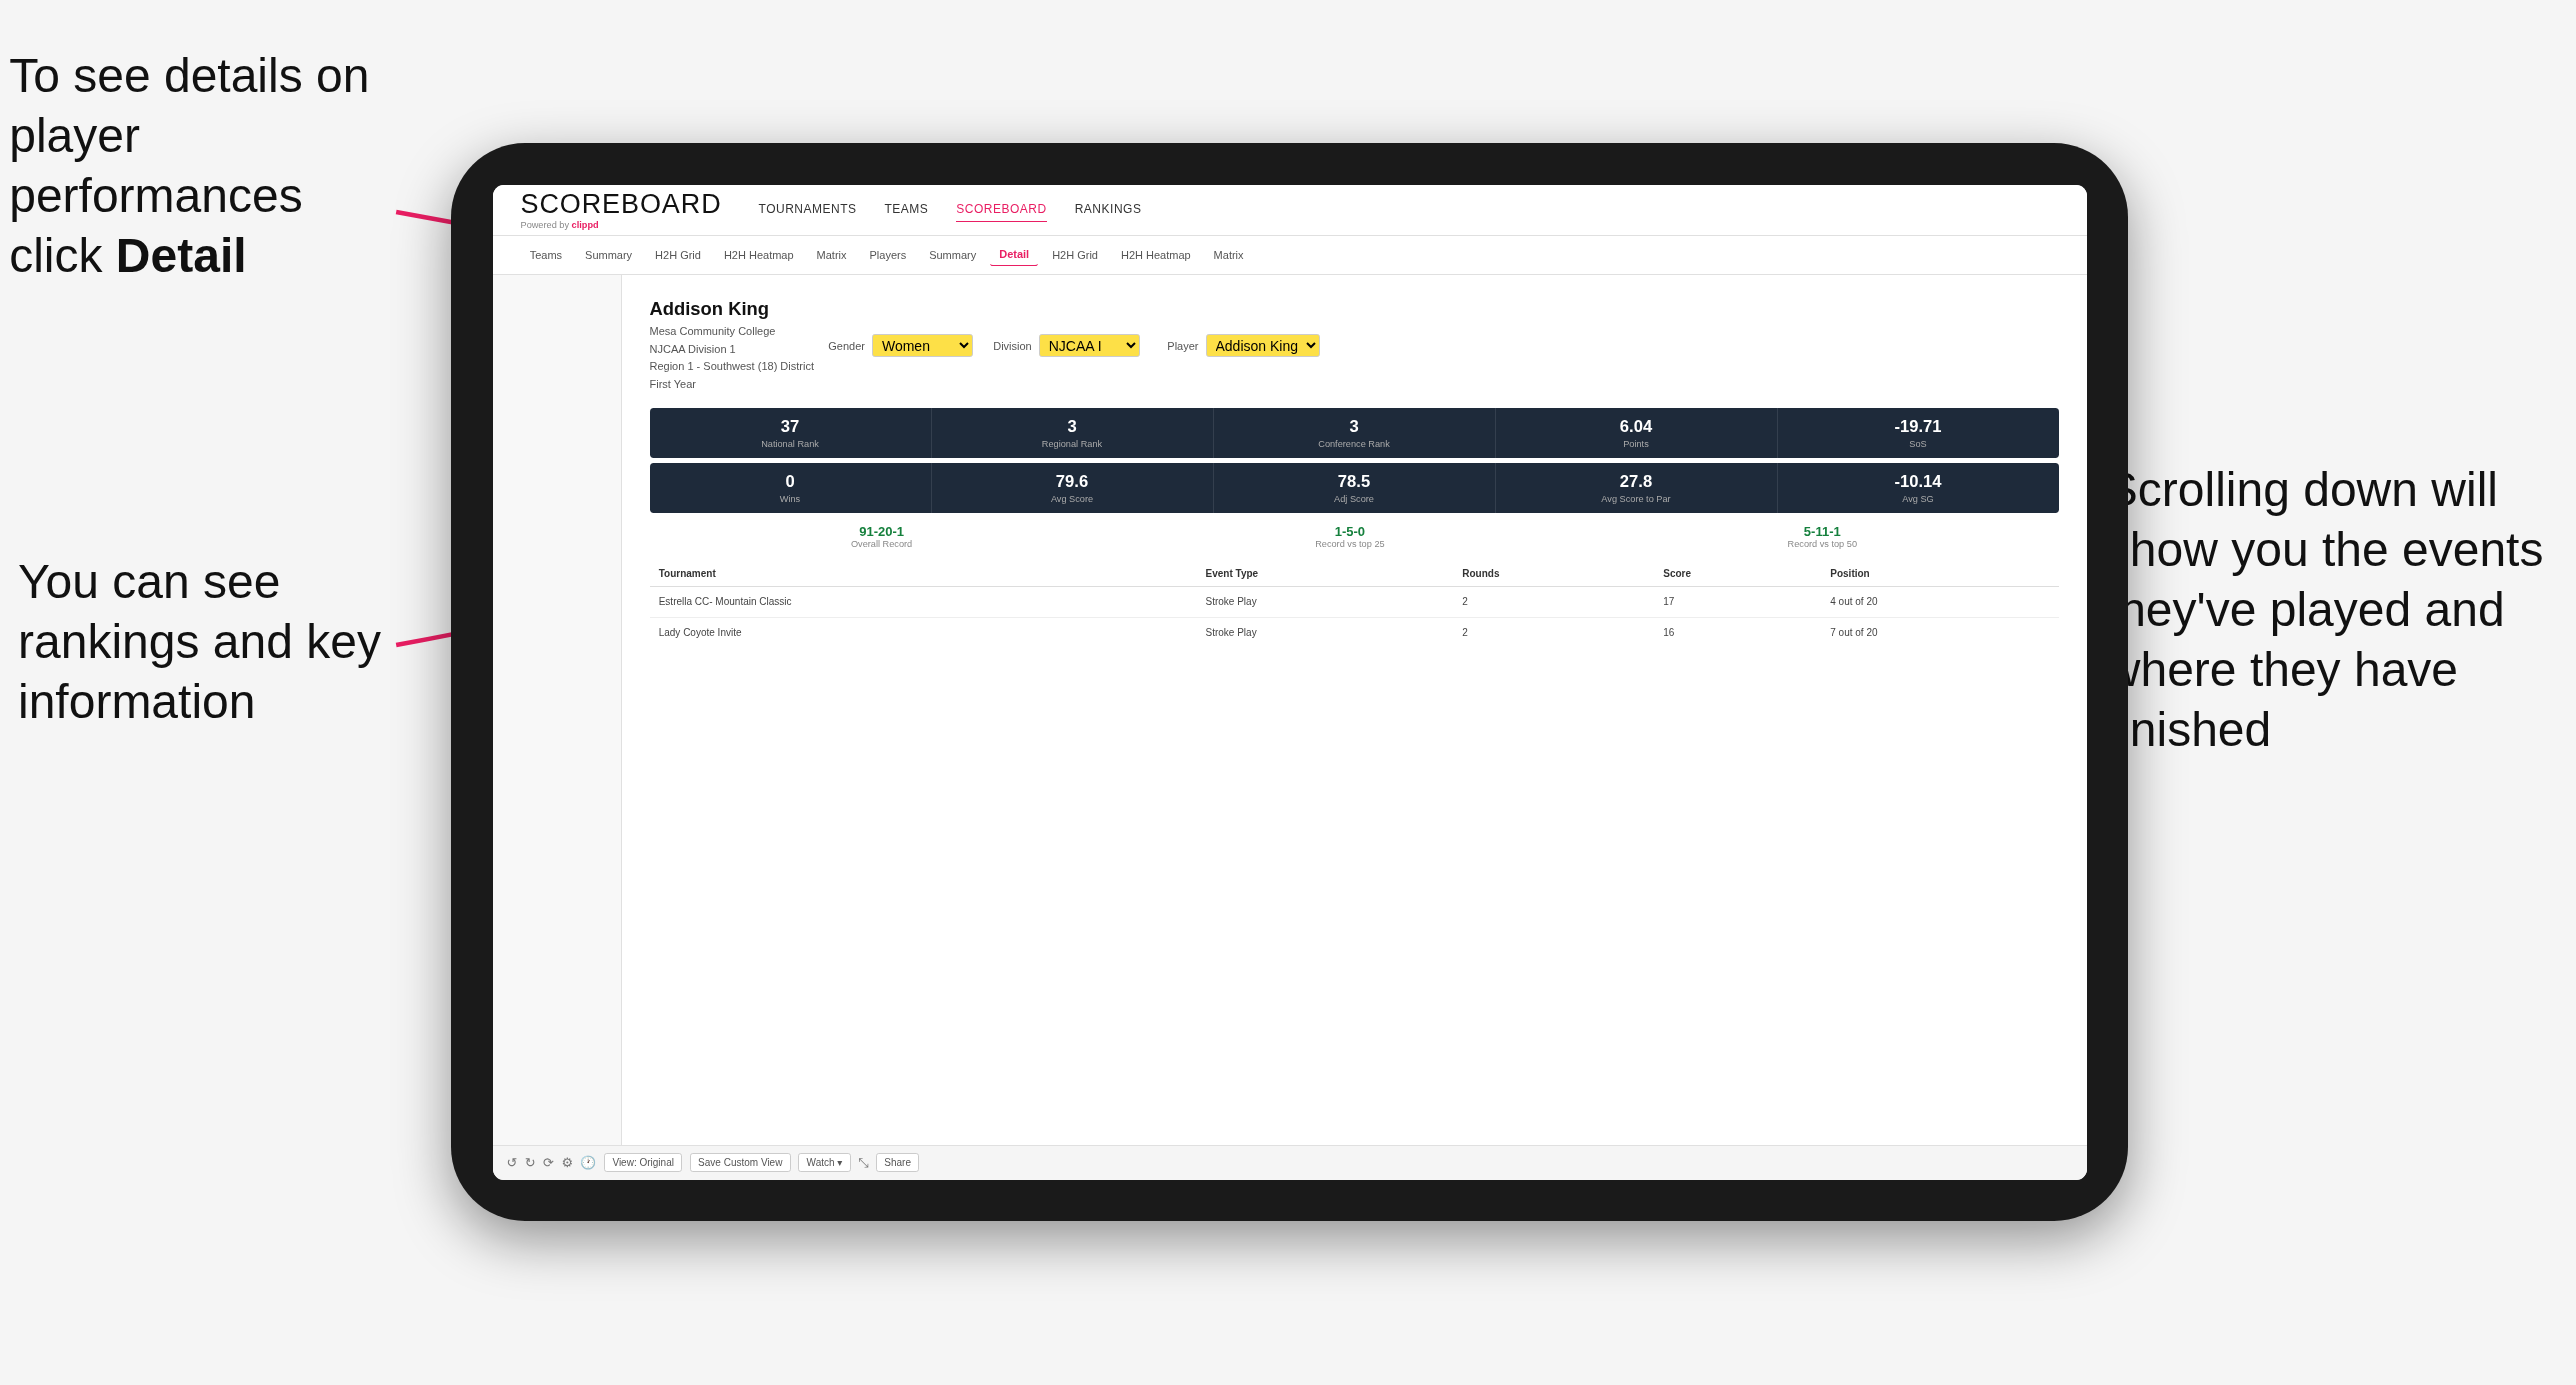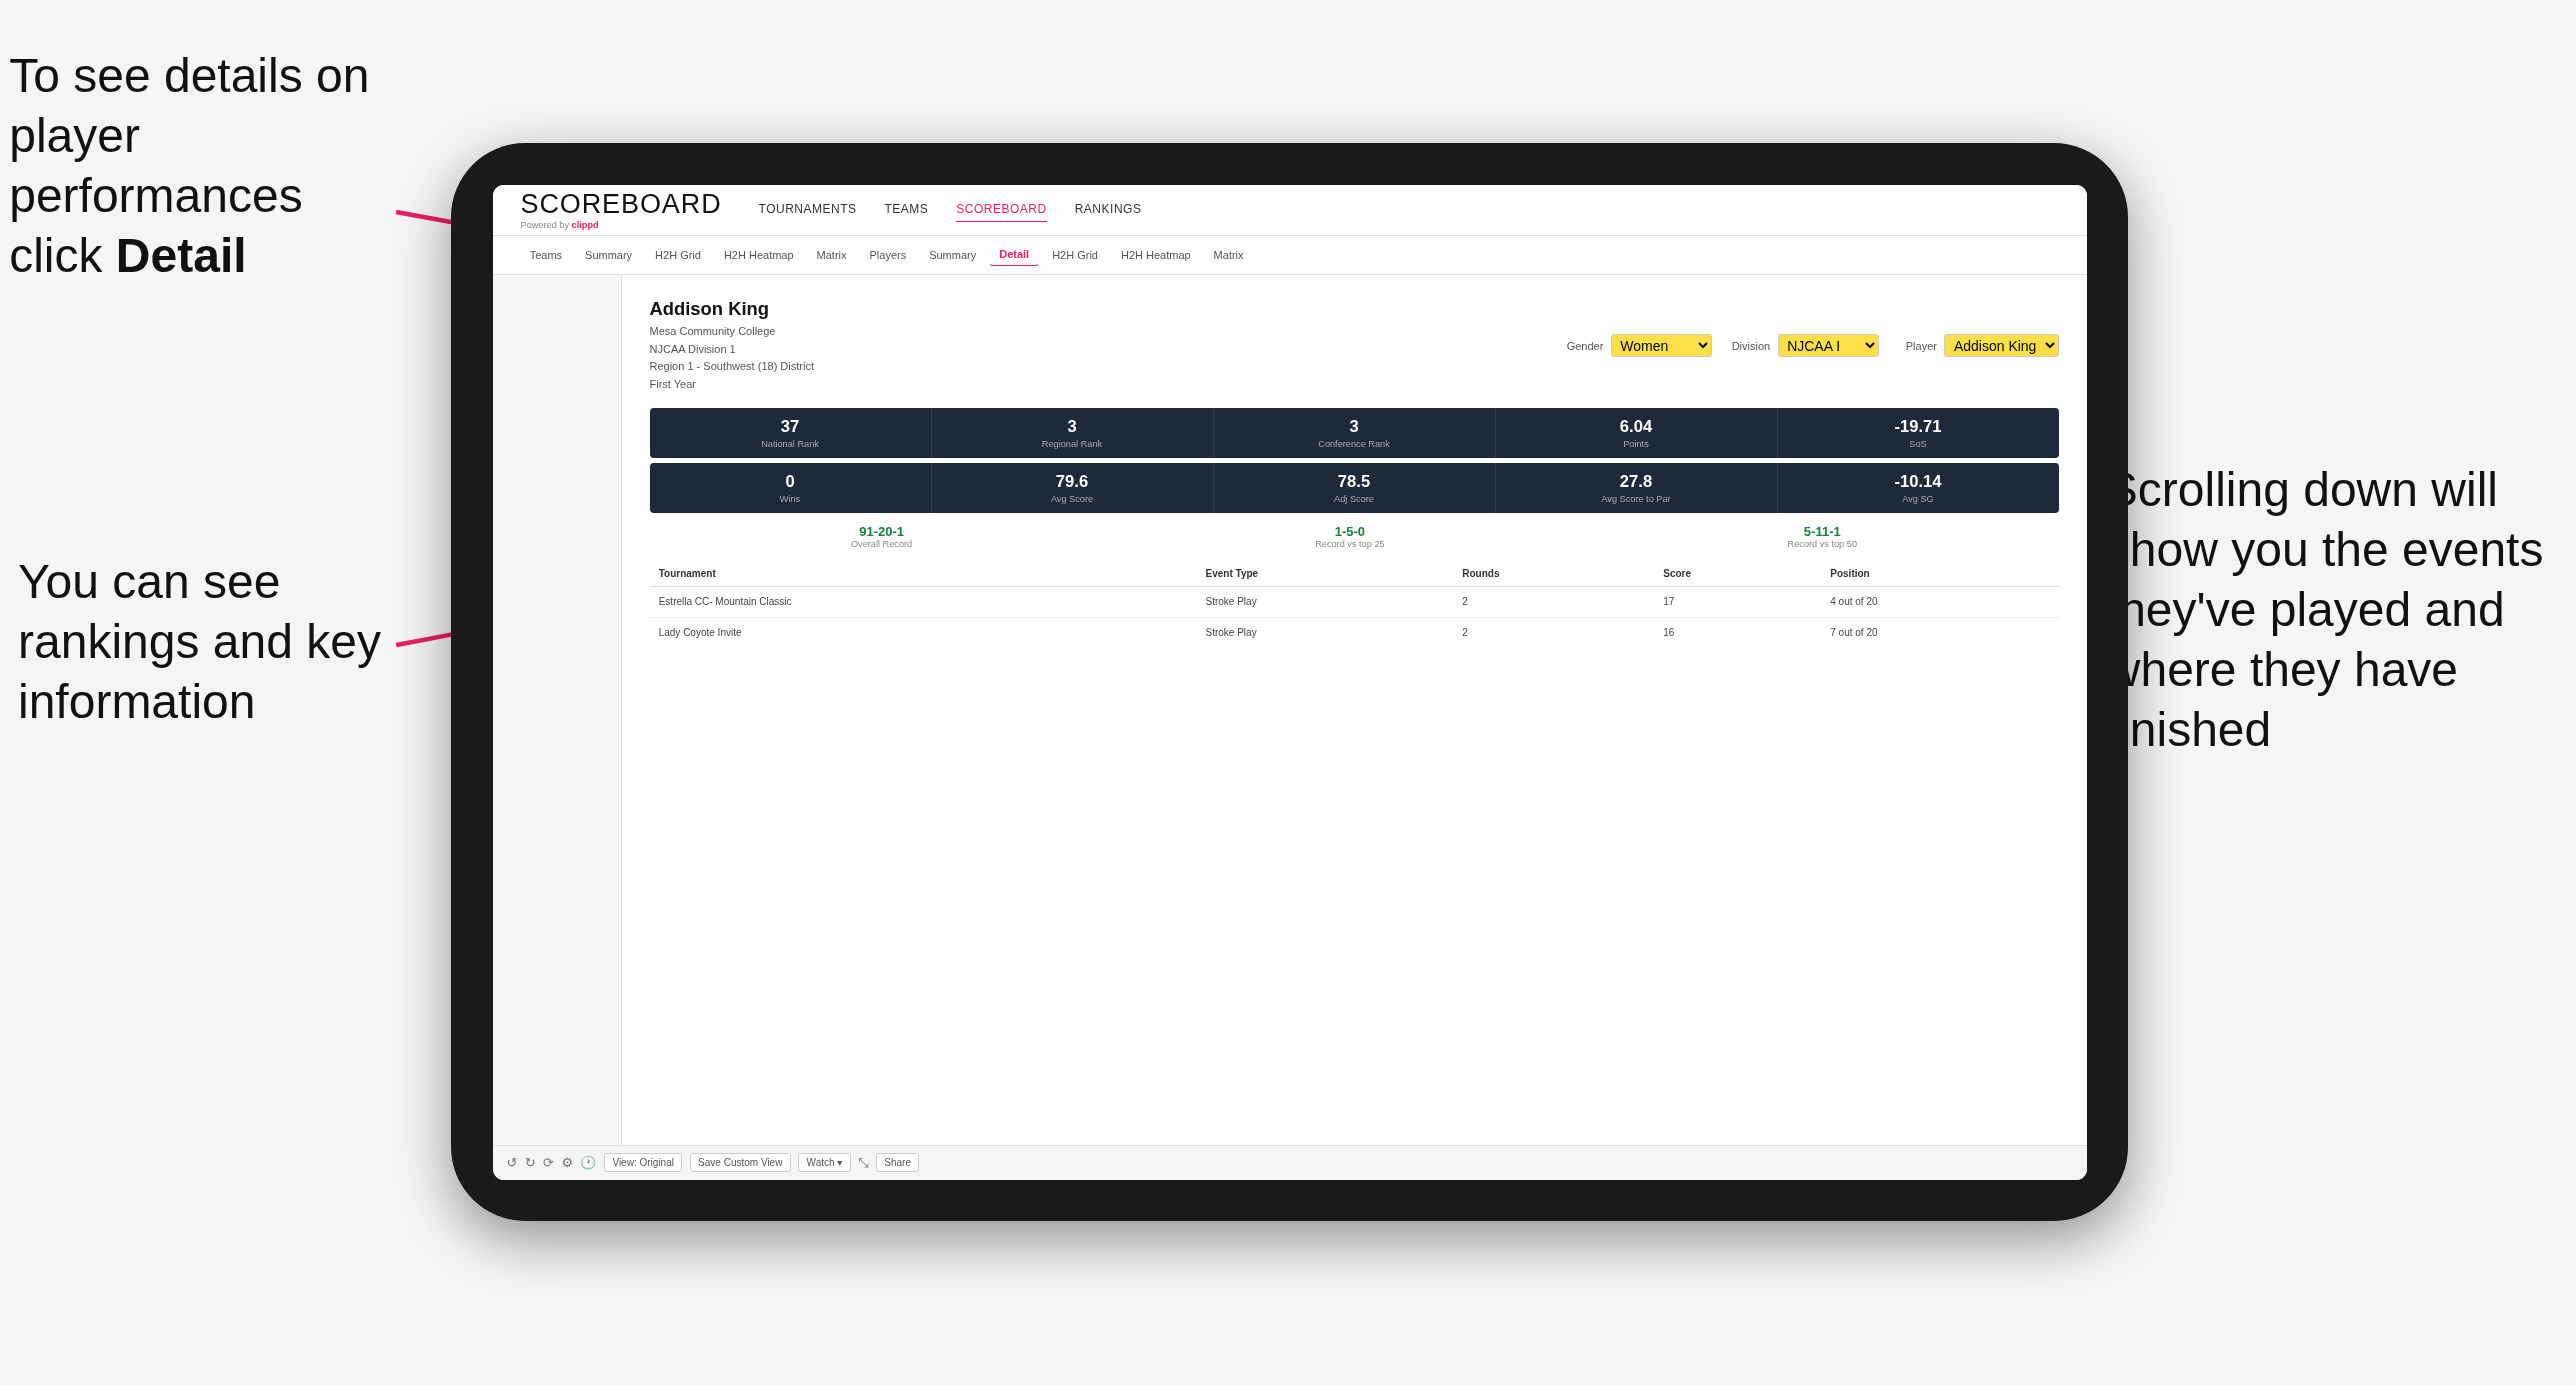--- a/index.html
+++ b/index.html
@@ -163,21 +163,20 @@
     .main-content {
       flex: 1;
       padding: 23px 28px;
       overflow-y: auto;
       background: #fff;
     }
 
     
     .player-header {
       display: flex;
-      justify-content: space-between;
       margin-bottom: 14px;
     }
 
     .player-info h2 {
       font-size: 18.4px;
       font-weight: 700;
       color: #111;
       margin-bottom: 3.7px;
     }
 

